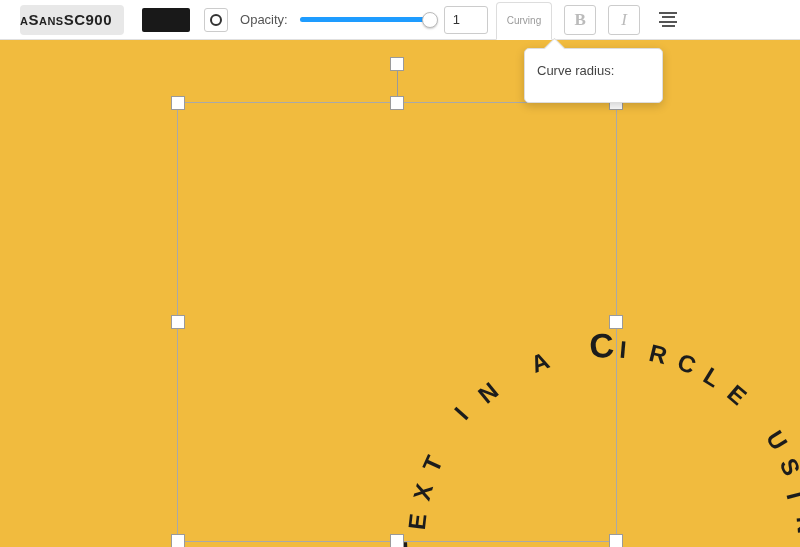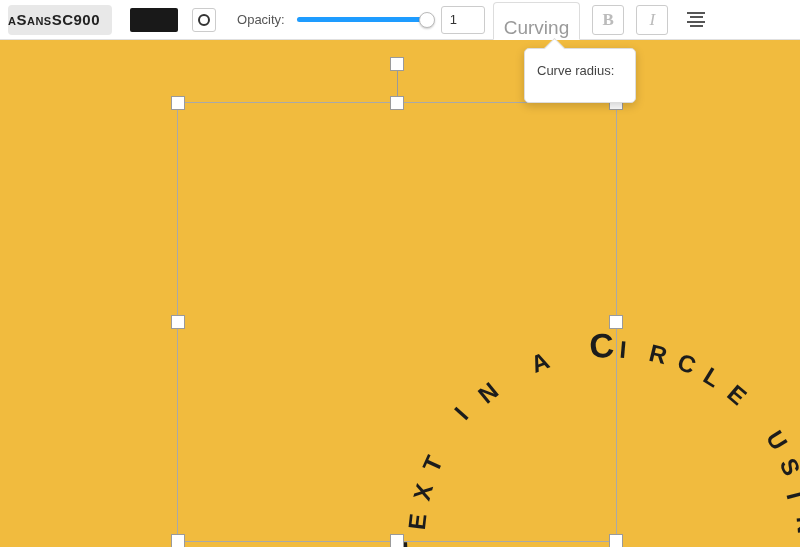--- a/index.html
+++ b/index.html
@@ -12,21 +12,21 @@
     position: relative;
   }
 
   
   .toolbar {
     height: 40px;
     background: #fff;
     border-bottom: 1px solid #e0e0e0;
     display: flex;
     align-items: center;
-    padding: 0 8px;
+    padding: 0 20px;
     gap: 8px;
     position: relative;
     z-index: 10;
   }
   .font-pill {
     background: #e8e8e8;
     border-radius: 4px;
     height: 30px;
     display: flex;
     align-items: center;
@@ -53,21 +53,21 @@
     border-radius: 3px;
     background: #fff;
     cursor: pointer;
     margin-left: 6px;
   }
   .reset-btn .dot {
     width: 12px; height: 12px; border-radius: 50%;
     background: #fff; border: 2px solid #333;
   }
   .opacity-label {
-    font-size: 13px; color: #555; margin-left: 13px;
+    font-size: 13px; color: #555; margin-left: 4px;
   }
   .slider-wrap {
     position: relative;
     width: 130px; height: 20px;
     display: flex; align-items: center;
     margin-left: 4px;
   }
   .slider-track {
     position: absolute; height: 5px; width: 100%;
     background: #e6e6e6; border-radius: 3px;
@@ -85,23 +85,23 @@
   }
   .num-input {
     width: 44px; height: 28px;
     border: 1px solid #ccc; border-radius: 3px;
     text-align: left; padding: 0 8px;
     font-size: 13px; color: #333;
     margin-left: 6px;
   }
   .tab-btn {
     height: 38px;
-    display: flex; align-items: flex-end;
+    display: flex; align-items: center;
     padding: 0 10px;
-    font-size: 19px;
+    font-size: 10px;
     color: #b8b8b8;
     cursor: pointer;
     border-radius: 4px 4px 0 0;
     position: relative;
   }
   .tab-btn.active {
     color: #9a9a9a;
     border: 1px solid #ddd;
     border-bottom: 1px solid #fff;
     background: #fff;
@@ -124,21 +124,21 @@
   }
   .align-lines { width: 18px; }
   .align-lines div { height: 2px; background: #555; margin: 2.5px 0; }
   .align-lines div:nth-child(2) { width: 70%; margin-left:auto; margin-right:auto;}
   .align-lines div:nth-child(4) { width: 70%; margin-left:auto; margin-right:auto;}
 
   
   .popover {
     position: absolute;
     top: 48px; left: 524px;
-    width: 112px;
+    width: 139px;
     background: #fff;
     border: 1px solid #ddd;
     border-radius: 5px;
     box-shadow: 0 3px 10px rgba(0,0,0,0.18);
     padding: 14px 12px 16px;
     z-index: 20;
   }
   .popover::before {
     content: "";
     position: absolute;

